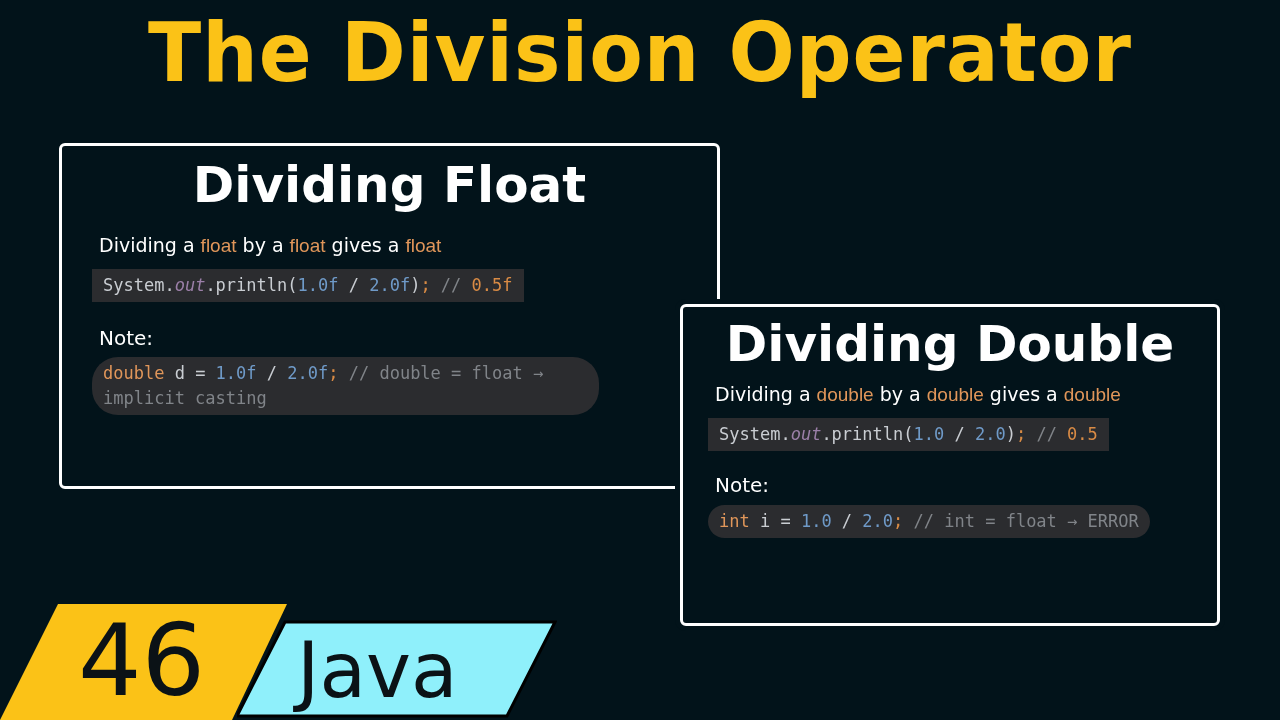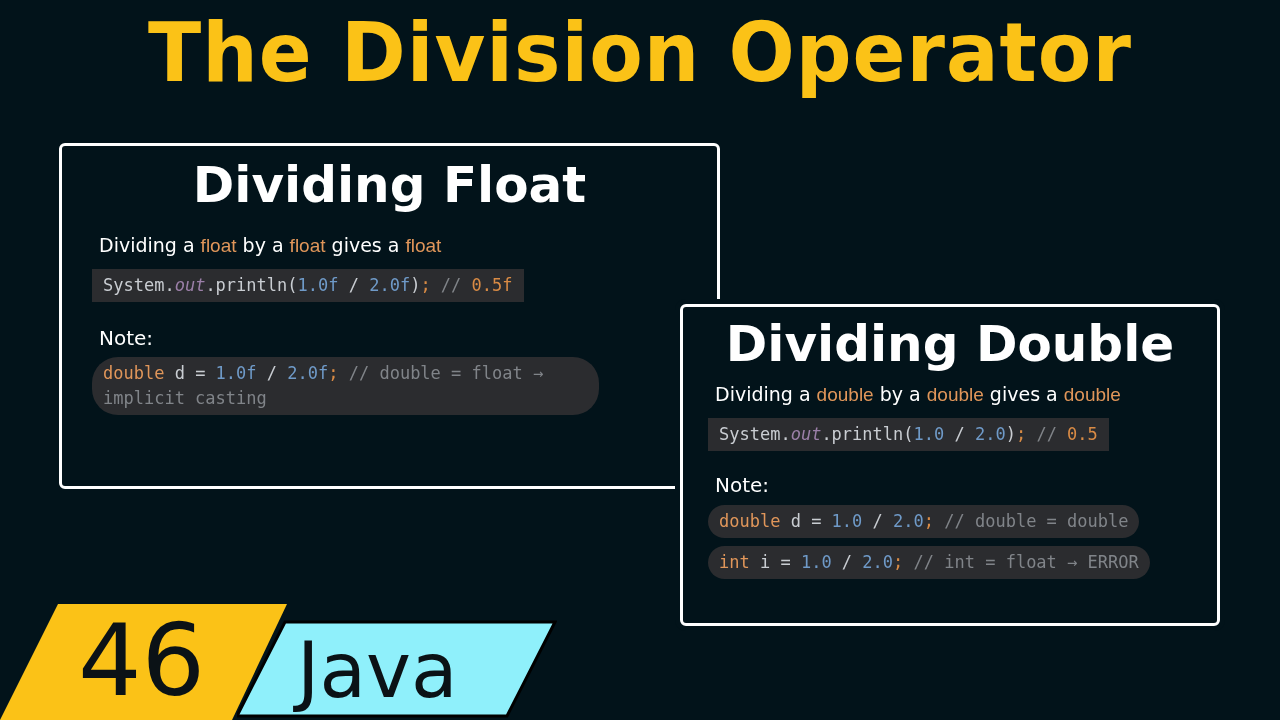--- a/index.html
+++ b/index.html
@@ -89,23 +89,20 @@
 </div>
 
 <div class="card card-double">
   <div class="card-title">Dividing Double</div>
   <div class="desc"><span>Dividing a </span><span class="mono kw">double</span><span> by a </span><span class="mono kw">double</span><span> gives a </span><span class="mono kw">double</span></div>
   <div class="code-row">
     <span class="code"><span class="plain">System.</span><span class="italic">out</span><span class="plain">.println(</span><span class="num">1.0</span><span class="plain"> / </span><span class="num">2.0</span><span class="plain">)</span><span class="res">;</span><span class="cmt"> // </span><span class="res">0.5</span></span>
   </div>
   <div class="note-label">Note:</div>
   <div class="note-row">
-    <span class="code"><span class="kw">double</span><span class="plain"> d = </span><span class="num">1.0</span><span class="plain"> / </span><span class="num">2.0</span><span class="res">;</span><span class="cmt"> // double = double</span></span>
-  </div>
-  <div class="note-row">
     <span class="code"><span class="kw">int</span><span class="plain"> i = </span><span class="num">1.0</span><span class="plain"> / </span><span class="num">2.0</span><span class="res">;</span><span class="cmt"> // int = float → ERROR</span></span>
   </div>
 </div>
 
 <div class="badge badge-num">
   <svg width="290" height="118" style="position:absolute;left:0;top:0">
     <polygon points="58,2 287,2 232,118 0,118" fill="#fbc217"></polygon>
   </svg>
   <div class="badge-text" style="left:78px;top:4px;font-size:100px;line-height:110px;">46</div>
 </div>

